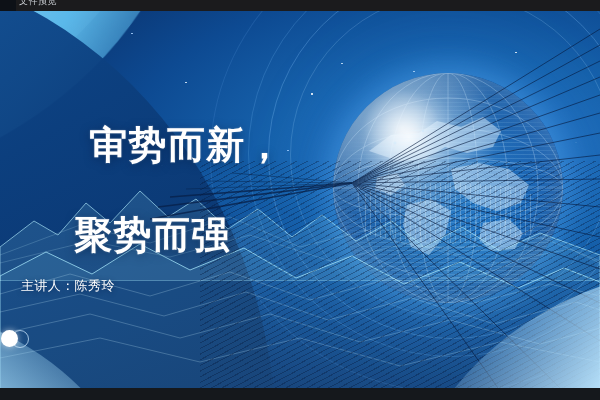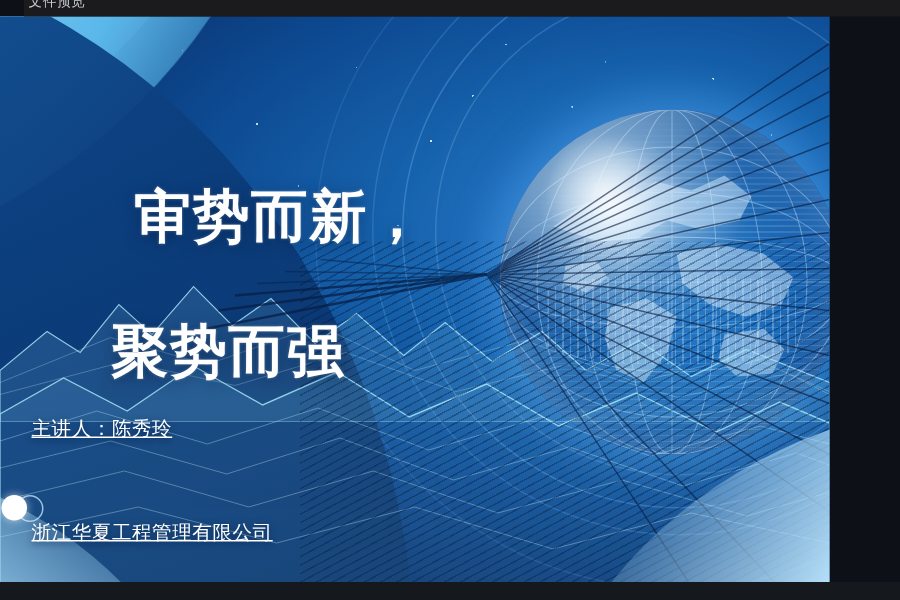--- a/index.html
+++ b/index.html
@@ -25,21 +25,21 @@
     white-space:nowrap;letter-spacing:.5px;
   }
   
   .bottombar{
     position:absolute;left:0;bottom:0;width:600px;height:12px;
     background:#15181c;z-index:60;
   }
 
   
   .slide{
-    position:absolute;left:0;top:11px;width:553px;height:377px;
+    position:absolute;left:0;top:11px;width:600px;height:377px;
     overflow:hidden;
     background:
       radial-gradient(120% 95% at 78% 38%, #2a77c9 0%, #1763ad 26%, #0d4a92 48%, #0a3470 68%, #072350 84%, #04173a 100%),
       linear-gradient(160deg,#0a3f80 0%,#062a5e 60%,#04183c 100%);
   }
   .layer{position:absolute;inset:0;}
 
   
   .stars{
     opacity:.85;
@@ -189,21 +189,21 @@
     text-shadow:0 2px 10px rgba(3,28,66,.55), 0 0 2px rgba(255,255,255,.35);
     white-space:pre;
   }
   .title .l2{display:block;text-align:center;}
   .meta{
     position:absolute;left:21px;top:217px;z-index:40;
     color:#ffffff;font-size:13px;line-height:23px;font-weight:400;
     text-shadow:0 1px 5px rgba(4,30,70,.70);
     white-space:pre;
   }
-  .meta div{letter-spacing:.4px;text-decoration:underline;}
+  .meta div{letter-spacing:.4px;}
 </style>
 </head>
 <body>
 
 <div id="viewer">
 
   <div class="topbar">
     <span class="tb-label">文件预览</span>
   </div>
 
@@ -325,21 +325,20 @@
     <div class="dot-ring"></div>
     <div class="dot"></div>
 
     <div class="title">
       <span>审势而新，</span>
       <span class="l2">聚势而强</span>
     </div>
 
     <div class="meta">
       <div>主讲人：陈秀玲</div>
-      <div>浙江华夏工程管理有限公司</div>
       
     </div>
 
   </div>
 
   <div class="bottombar"></div>
 
 </div>
 
 </body></html>

